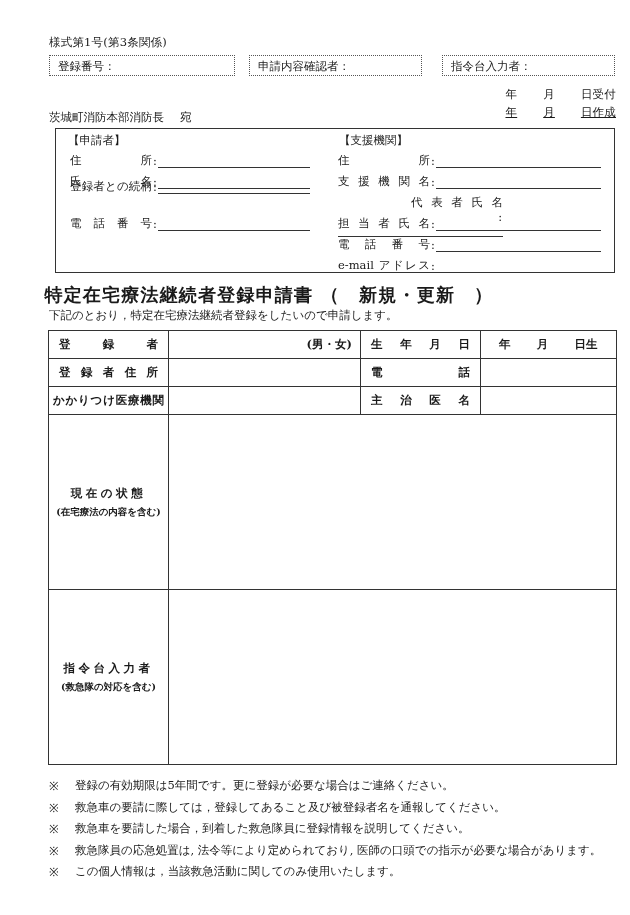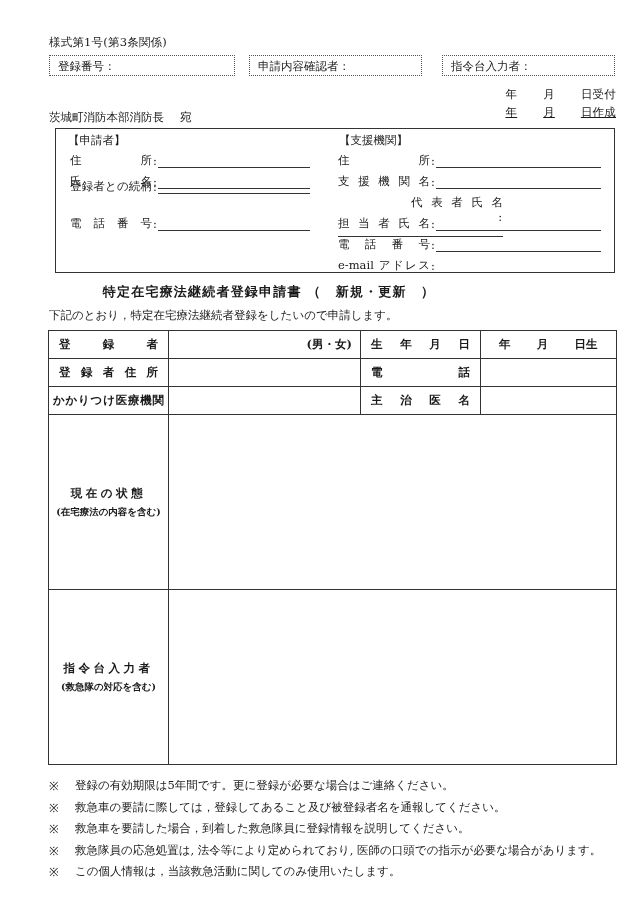--- a/index.html
+++ b/index.html
@@ -129,21 +129,21 @@
   #sup-row-5 { top: 129px; }
   #sup-row-5 .field-label { text-align-last: justify; }
 
   
   #doc-title {
     position: absolute;
     left: 0;
     top: 283px;
     width: 514px;
     text-align: center;
-    font-size: 13px;
+    font-size: 18px;
     font-weight: bold;
     letter-spacing: 1.2px;
     white-space: nowrap;
   }
   #doc-lead {
     position: absolute;
     left: 37px;
     top: 308px;
     font-size: 11.5px;
     white-space: nowrap;

